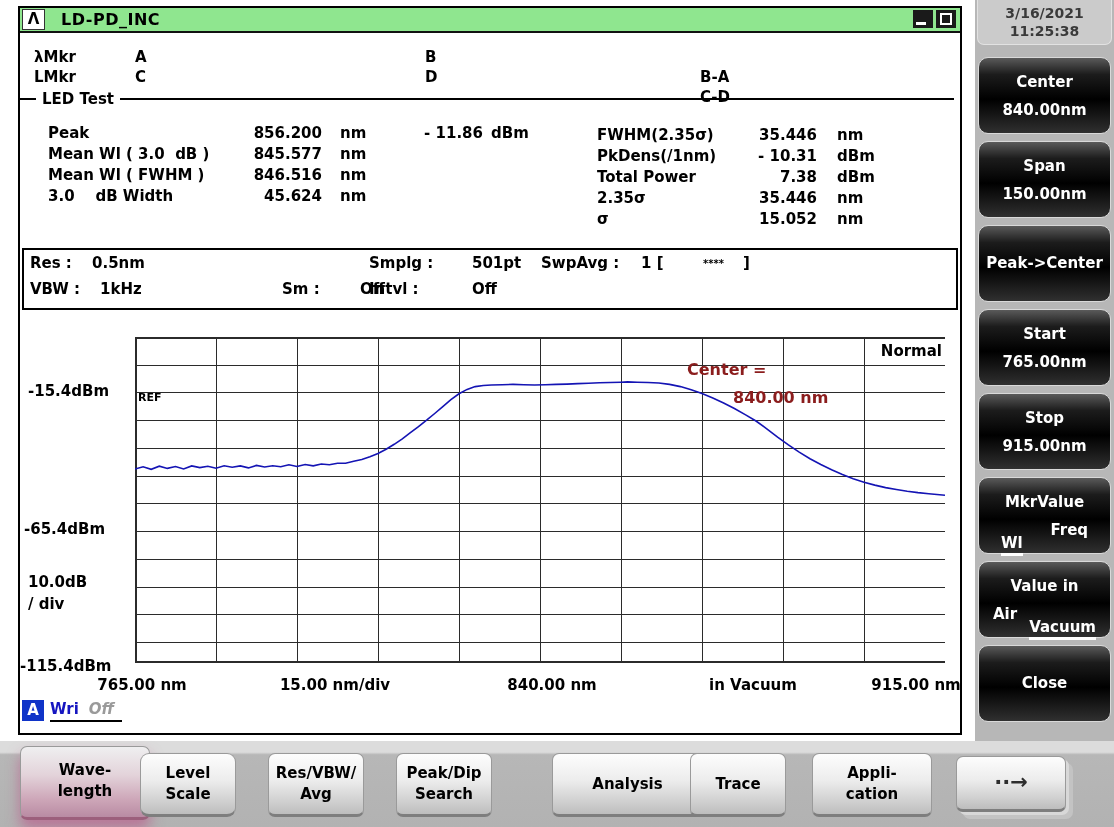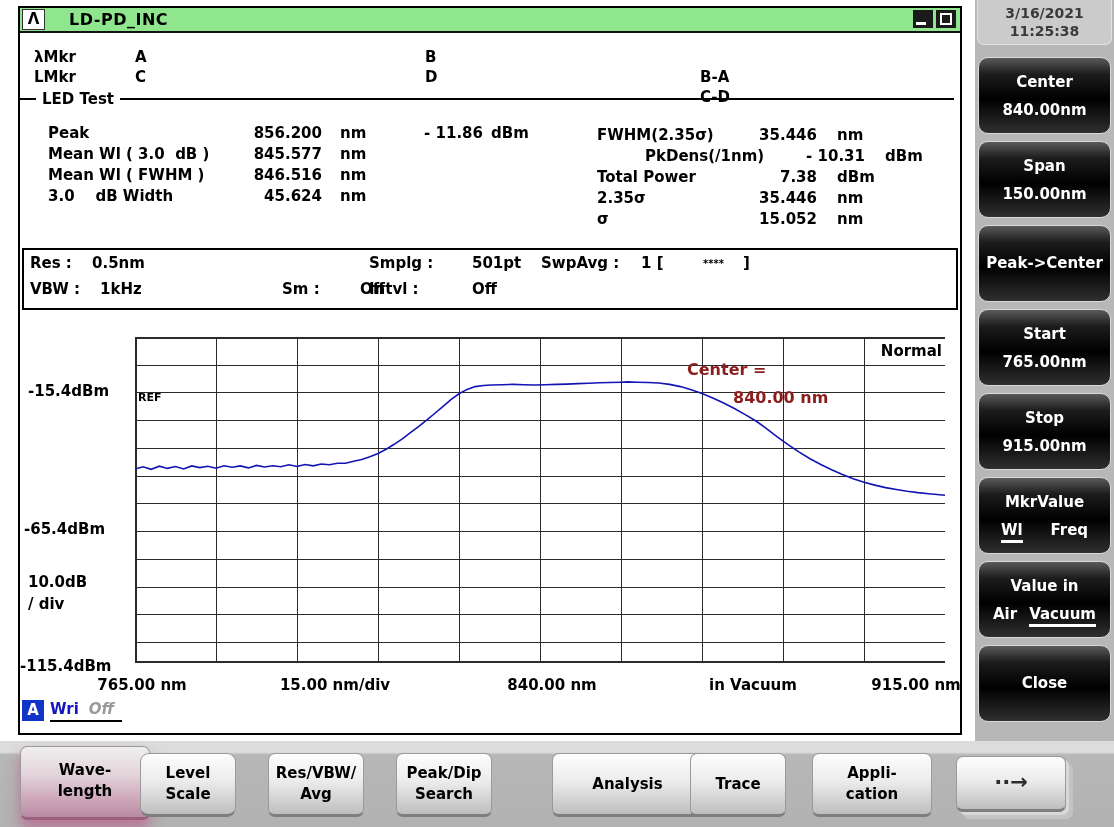--- a/index.html
+++ b/index.html
@@ -5,21 +5,21 @@
   * { margin:0; padding:0; box-sizing:border-box; }
   html,body { width:1114px; height:827px; overflow:hidden; }
   body { position:relative; background:#b7b7b7; font-family:"DejaVu Sans", sans-serif; font-weight:700; color:#000; }
 
   .main-white { position:absolute; left:0; top:0; width:975px; height:741px; background:#fff; }
 
   
   .window { position:absolute; left:18px; top:6px; width:944px; height:729px; border:2px solid #000; background:#fff; }
   .titlebar { position:absolute; left:0; top:0; width:100%; height:25px; background:#8fe68f; border-bottom:2px solid #111; display:flex; align-items:center; }
   .logo-box { width:23px; height:21px; margin-left:2px; background:#fff; border:1px solid #333; text-align:center; line-height:19px; font-size:15px; }
-  .win-title { margin-left:24px; font-size:16px; letter-spacing:0.5px; }
+  .win-title { margin-left:16px; font-size:16px; letter-spacing:0.5px; }
   .winbtns { position:absolute; right:4px; top:2px; display:flex; gap:3px; }
   .winbtn { width:20px; height:18px; background:#1a1a1a; position:relative; }
   .winbtn .min-glyph { position:absolute; left:3px; right:7px; bottom:3px; height:3px; background:#fff; }
   .winbtn .restore-glyph { position:absolute; left:4px; top:3px; right:4px; bottom:3px; border:2px solid #fff; }
 
   .abs { position:absolute; white-space:pre; }
   .fs15 { font-size:15px; }
 
   
   .mk-label { left:14px; } .mk-a { left:115px; } .mk-b { left:405px; } .mk-ba { left:680px;margin-top:20px; }
@@ -64,21 +64,21 @@
 
   
   .right-panel { position:absolute; left:975px; top:0; width:139px; height:741px; background:#b7b7b7; }
   .datetime { position:absolute; left:2px; top:0; width:135px; height:45px; background:#cbcbcb; border:1px solid #e2e2e2; border-top:none; border-radius:0 0 7px 7px; text-align:center; color:#3a3a3a; font-size:14px; padding-top:4px; line-height:18px; }
   .softkey { position:absolute; left:3px; width:133px; height:77px; border-radius:10px; color:#fff; font-size:15px; text-align:center;
     background:linear-gradient(180deg,#5a5a5a 0%,#1c1c1c 22%,#000 55%,#303030 100%);
     border:1px solid #d9d9d9; }
   .softkey .l1 { margin-top:15px; } .softkey .l2 { margin-top:10px; }
   .softkey .single { line-height:74px; }
   .softkey .opts { display:flex; justify-content:space-around; margin-top:10px; padding:0 8px; }
-  .softkey .opt.u { border-bottom:3px solid #fff; padding-bottom:1px; }
+  .softkey .opt.u { border-bottom:3px solid #fff; padding-bottom:1px;margin-top:13px; }
 
   
   .bottom-bar { position:absolute; left:0; top:741px; width:1114px; height:86px;
     background:linear-gradient(180deg,#dcdcdc 0%,#dcdcdc 13%,#b7b7b7 16%,#b2b2b2 100%); }
   .menu-btn { position:absolute; top:12px; height:64px; border-radius:7px; font-size:15px; text-align:center; color:#000;
     background:linear-gradient(180deg,#fdfdfd 0%,#ececec 45%,#cfcfcf 80%,#bdbdbd 100%);
     border:1px solid #9a9a9a; border-bottom:3px solid #7e7e7e; }
   .menu-btn .l1 { margin-top:10px; } .menu-btn .l1.only { margin-top:21px; } .menu-btn .l2 { margin-top:3px; }
   .menu-btn.selected { top:5px; height:74px;
     background:linear-gradient(180deg,#efeff0 0%,#e3d3da 40%,#cda6b8 75%,#b98ba3 100%);
@@ -124,21 +124,21 @@
   </div>
 
   <div>
       <div class="mrow left" style="top: 116px;"><span class="lab">Peak</span><span class="val">856.200</span><span class="unit">nm</span><span class="xval">- 11.86</span><span class="xunit">dBm</span></div>
       <div class="mrow left" style="top: 137px;"><span class="lab">Mean Wl ( 3.0  dB )</span><span class="val">845.577</span><span class="unit">nm</span></div>
       <div class="mrow left" style="top: 158px;"><span class="lab">Mean Wl ( FWHM )</span><span class="val">846.516</span><span class="unit">nm</span></div>
       <div class="mrow left" style="top: 179px;"><span class="lab">3.0    dB Width</span><span class="val">45.624</span><span class="unit">nm</span></div>
     </div>
   <div>
       <div class="mrow right" style="top: 118px;"><span class="lab">FWHM(2.35σ)</span><span class="val">35.446</span><span class="unit">nm</span></div>
-      <div class="mrow right" style="top: 139px; margin-left: 48px;"><span class="lab">PkDens(/1nm)</span><span class="val">- 10.31</span><span class="unit">dBm</span></div>
+      <div class="mrow right" style="top: 139px;"><span class="lab">PkDens(/1nm)</span><span class="val">- 10.31</span><span class="unit">dBm</span></div>
       <div class="mrow right" style="top: 160px;"><span class="lab">Total Power</span><span class="val">7.38</span><span class="unit">dBm</span></div>
       <div class="mrow right" style="top: 181px;"><span class="lab">2.35σ</span><span class="val">35.446</span><span class="unit">nm</span></div>
       <div class="mrow right" style="top: 202px;"><span class="lab">σ</span><span class="val">15.052</span><span class="unit">nm</span></div>
     </div>
 
   <div class="settings-box">
     <span style="left:6px;top:4px">Res :</span>
     <span style="left:68px;top:4px">0.5nm</span>
     <span style="left:345px;top:4px">Smplg :</span>
     <span style="left:448px;top:4px">501pt</span>

